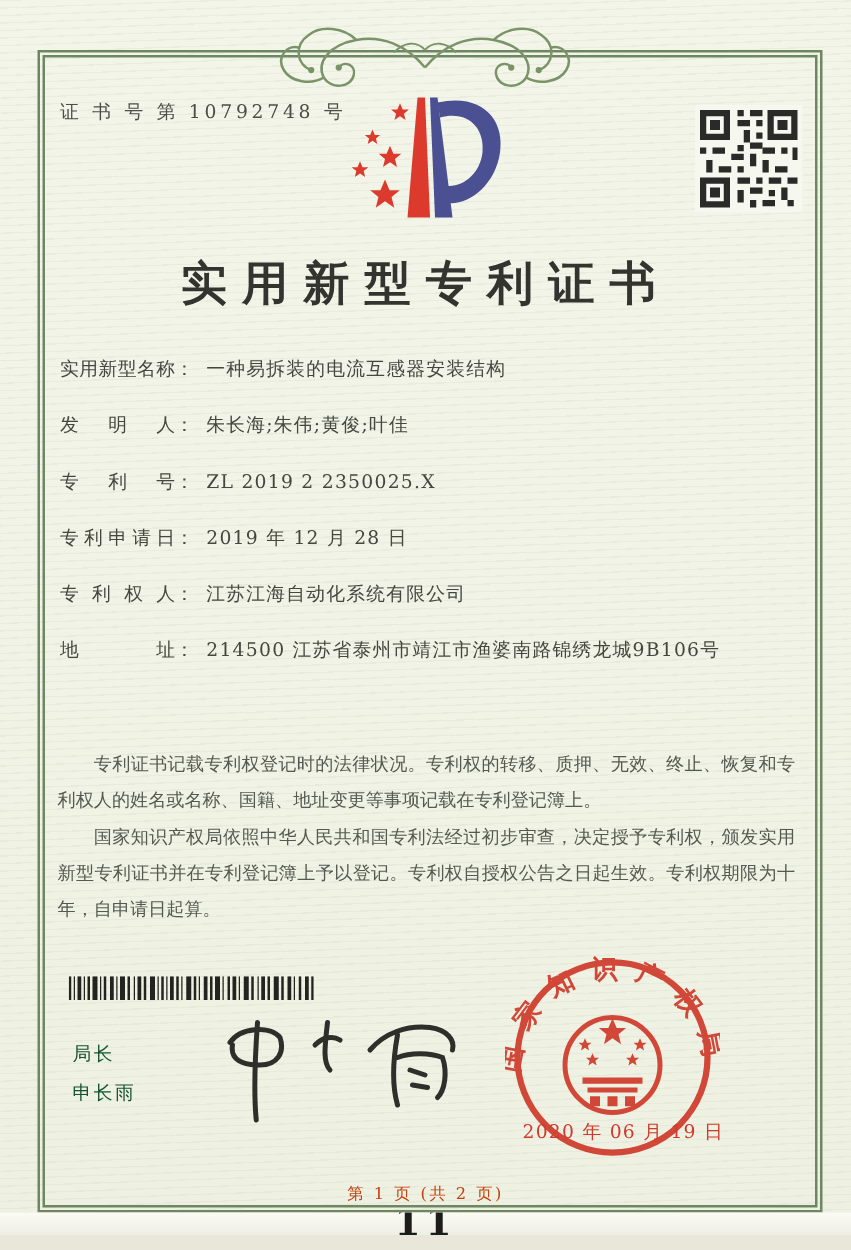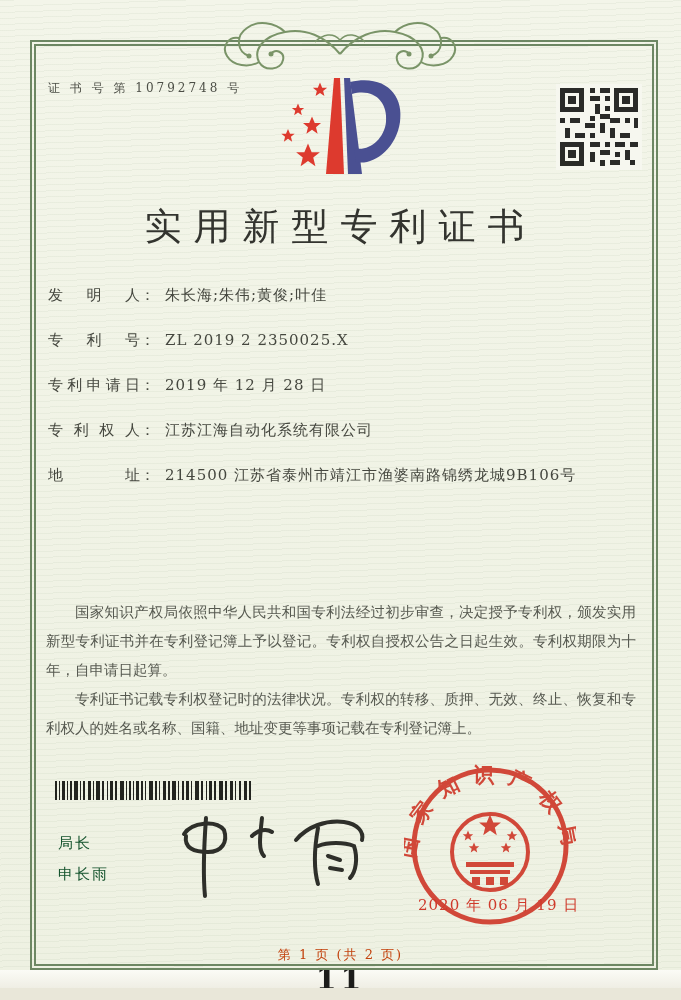--- a/index.html
+++ b/index.html
@@ -17,28 +17,28 @@
         rgba(0,0,0,0) 1px, rgba(0,0,0,0) 6px),
       linear-gradient(#f3f5e9,#eef1e2);
   }
   .frame{
     position:absolute;left:30px;top:40px;width:616px;height:918px;
     border:6px double #6d8763;
   }
   .ornament{position:absolute;left:205px;top:6px;width:270px;height:72px;}
   .cert-no{
     position:absolute;left:48px;top:80px;
-    font-size:12px;color:#4c4e46;letter-spacing:3px;
+    font-size:15px;color:#4c4e46;letter-spacing:3px;
     font-family:"DejaVu Serif",serif;
   }
   .logo{position:absolute;left:268px;top:70px;width:145px;height:118px;}
   .qr{position:absolute;left:556px;top:84px;width:86px;height:86px;}
   .title{
     position:absolute;left:0;top:202px;width:681px;text-align:center;
-    font-size:37px;font-weight:normal;color:#33342f;letter-spacing:12px;
+    font-size:37px;font-weight:bold;color:#33342f;letter-spacing:12px;
     font-family:"DejaVu Serif",serif;
   }
   .fields{position:absolute;left:48px;top:286px;width:585px;}
   .frow{margin-bottom:21px;height:24px;font-size:15px;color:#45473f;
     font-family:"DejaVu Serif",serif;white-space:nowrap;}
   .flabel{display:inline-block;width:92px;text-align:justify;text-align-last:justify;
     vertical-align:top;}
   .fcolon{display:inline-block;margin-right:10px;}
   .fvalue{letter-spacing:1px;}
   .frow.double{display:flex;}
@@ -172,41 +172,44 @@
     <rect x="44" y="76" width="5" height="6"></rect>
       <rect x="54" y="76" width="10" height="5"></rect>
     <rect x="74" y="76" width="5" height="5"></rect>
   </g>
 </svg>
 
 <div class="title">实用新型专利证书</div>
 
 <div class="fields">
   <div class="frow">
+    <span class="flabel">实用新型名称</span><span class="fcolon">：</span><span class="fvalue">一种易拆装的电流互感器安装结构</span>
+  </div>
+  <div class="frow">
     <span class="flabel">发明人</span><span class="fcolon">：</span><span class="fvalue">朱长海;朱伟;黄俊;叶佳</span>
   </div>
   <div class="frow">
     <span class="flabel">专利号</span><span class="fcolon">：</span><span class="fvalue">ZL 2019 2 2350025.X</span>
   </div>
   <div class="frow">
     <span class="flabel">专利申请日</span><span class="fcolon">：</span><span class="fvalue">2019 年 12 月 28 日</span>
   </div>
   <div class="frow">
     <span class="flabel">专利权人</span><span class="fcolon">：</span><span class="fvalue">江苏江海自动化系统有限公司</span>
   </div>
   <div class="frow">
     <span class="flabel">地址</span><span class="fcolon">：</span><span class="fvalue">214500 江苏省泰州市靖江市渔婆南路锦绣龙城9B106号</span>
   </div>
   <div class="frow double">
   </div>
 </div>
 
 <div class="paras">
+  <p>专利证书记载专利权登记时的法律状况。专利权的转移、质押、无效、终止、恢复和专利权人的姓名或名称、国籍、地址变更等事项记载在专利登记簿上。</p>
   <p>国家知识产权局依照中华人民共和国专利法经过初步审查，决定授予专利权，颁发实用新型专利证书并在专利登记簿上予以登记。专利权自授权公告之日起生效。专利权期限为十年，自申请日起算。</p>
-  <p>专利证书记载专利权登记时的法律状况。专利权的转移、质押、无效、终止、恢复和专利权人的姓名或名称、国籍、地址变更等事项记载在专利登记簿上。</p>
 </div>
 
 <svg class="barcode" viewBox="0 0 196 19" preserveAspectRatio="none">
   <g fill="#23241f">
     <rect x="0" y="0" width="2" height="19"></rect>
       <rect x="4" y="0" width="1" height="19"></rect>
     <rect x="7" y="0" width="3" height="19"></rect>
       <rect x="12" y="0" width="1" height="19"></rect>
     <rect x="15" y="0" width="2" height="19"></rect>
       <rect x="19" y="0" width="4" height="19"></rect>

